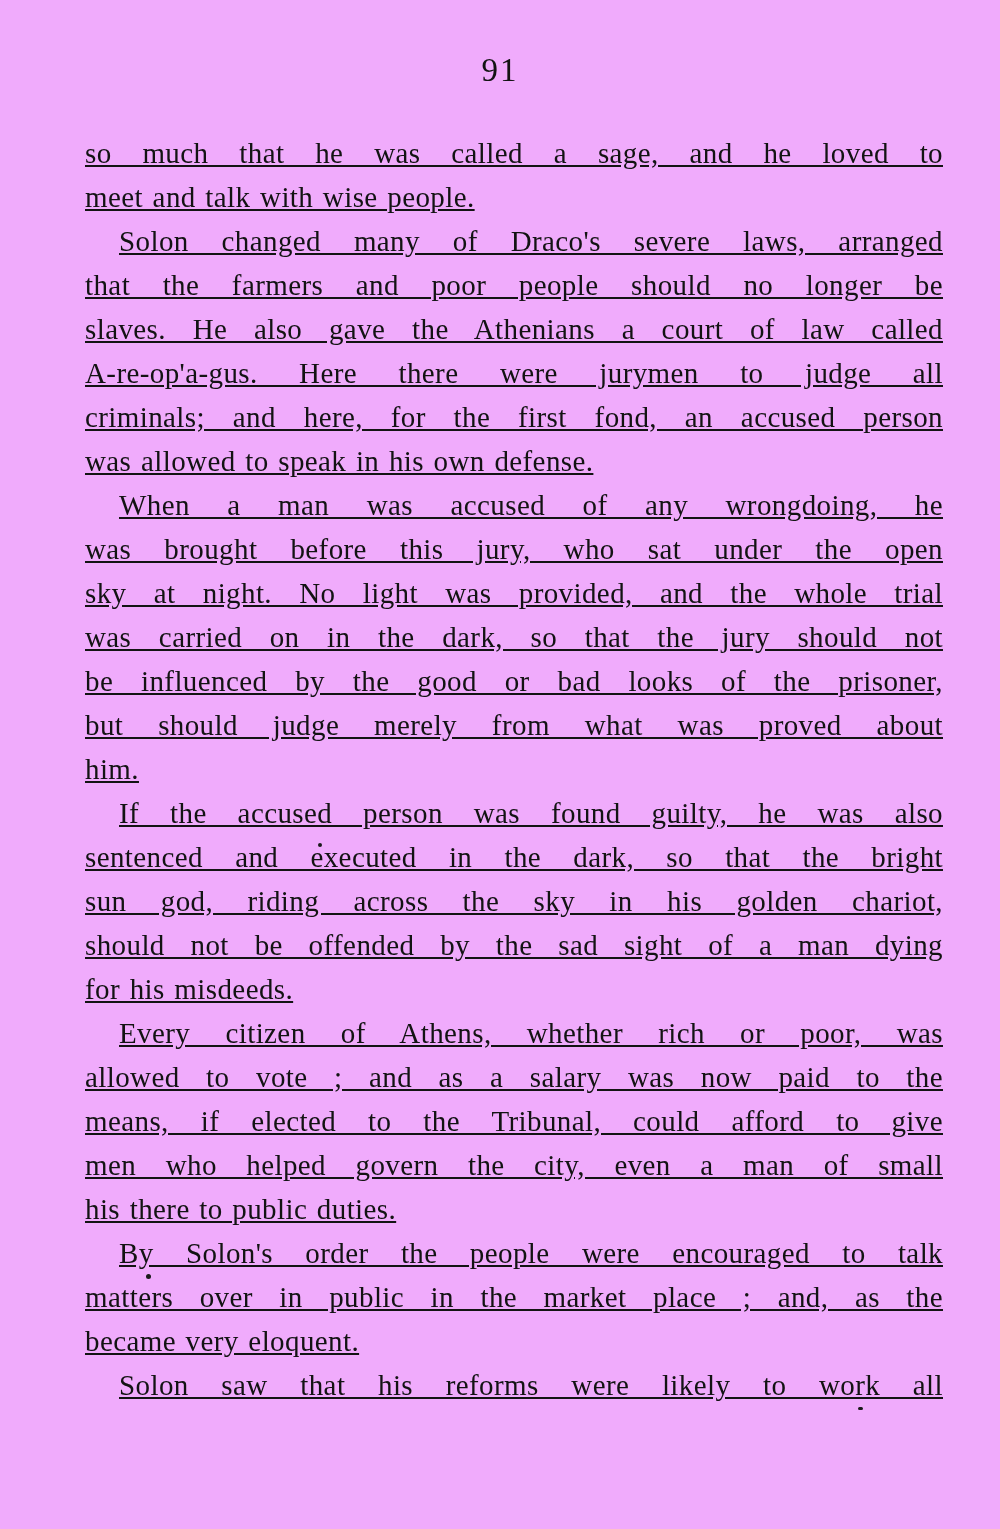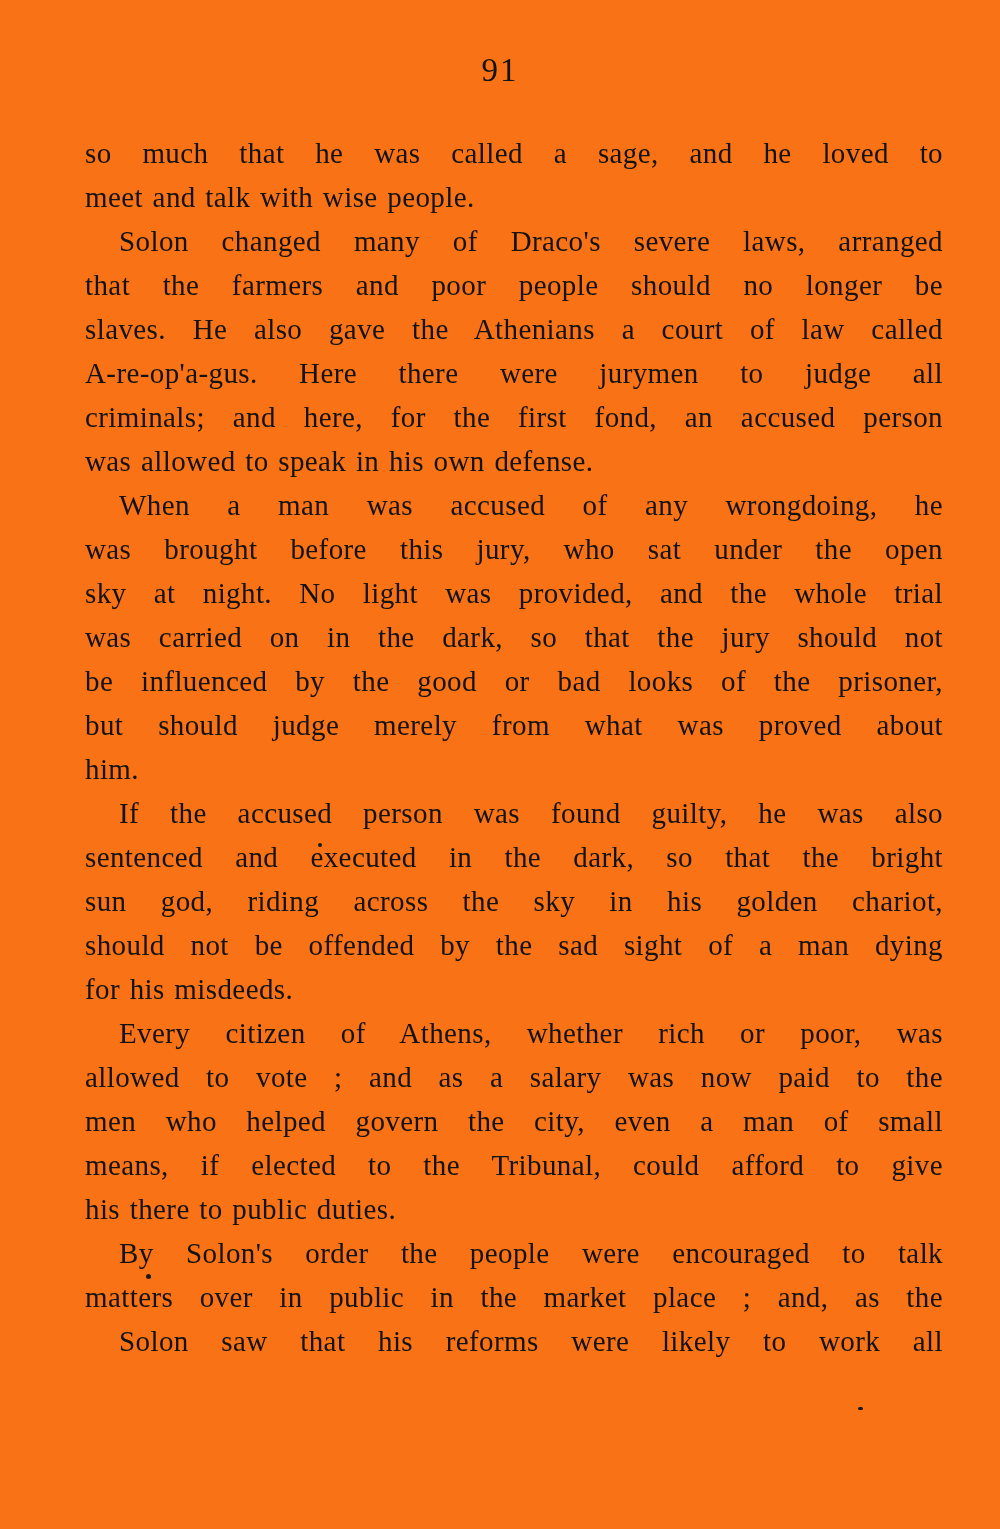--- a/index.html
+++ b/index.html
@@ -4,21 +4,21 @@
 <style>
   html, body {
     margin: 0;
     padding: 0;
     background: #ffffff;
   }
   .page {
     position: relative;
     width: 1000px;
     height: 1529px;
-    background: #f97316;
+    background: #f0abfc;
     color: #131313;
     font-family: "Liberation Serif", serif;
     overflow: hidden;
   }
   .page-number {
     position: absolute;
     top: 52px;
     left: 0;
     width: 1000px;
     text-align: center;
@@ -28,20 +28,21 @@
   }
   .text-block {
     position: absolute;
     top: 131px;
     left: 85px;
     width: 858px;
   }
   .paragraph {
     margin: 0;
     padding: 0;
+    text-decoration: underline;
   }
   .line {
     height: 44px;
     line-height: 44px;
     font-size: 29px;
     letter-spacing: 0.4px;
     word-spacing: 2px;
     text-align: justify;
     text-align-last: justify;
     white-space: nowrap;
@@ -93,27 +94,28 @@
       <div class="paragraph">
         <div class="line indent">If the accused person was found guilty, he was also</div>
         <div class="line">sentenced and executed in the dark, so that the bright</div>
         <div class="line">sun god, riding across the sky in his golden chariot,</div>
         <div class="line">should not be offended by the sad sight of a man dying</div>
         <div class="line last">for his misdeeds.</div>
       </div>
       <div class="paragraph">
         <div class="line indent">Every citizen of Athens, whether rich or poor, was</div>
         <div class="line">allowed to vote ;  and as a salary was now paid to the</div>
+        <div class="line">means, if elected to the Tribunal, could afford to give</div>
         <div class="line">men who helped govern the city, even a man of small</div>
-        <div class="line">means, if elected to the Tribunal, could afford to give</div>
         <div class="line last">his there to public duties.</div>
       </div>
       <div class="paragraph">
         <div class="line indent">By Solon's order the people were encouraged to talk</div>
         <div class="line">matters over in public in the market place ;  and, as the</div>
+        <div class="line last">became very eloquent.</div>
       </div>
       <div class="paragraph">
         <div class="line indent">Solon saw that his reforms were likely to work all</div>
       </div>
     </div>
 
   <div class="speck speck-1"></div>
   <div class="speck speck-2"></div>
   <div class="speck speck-3"></div>
 </div>

